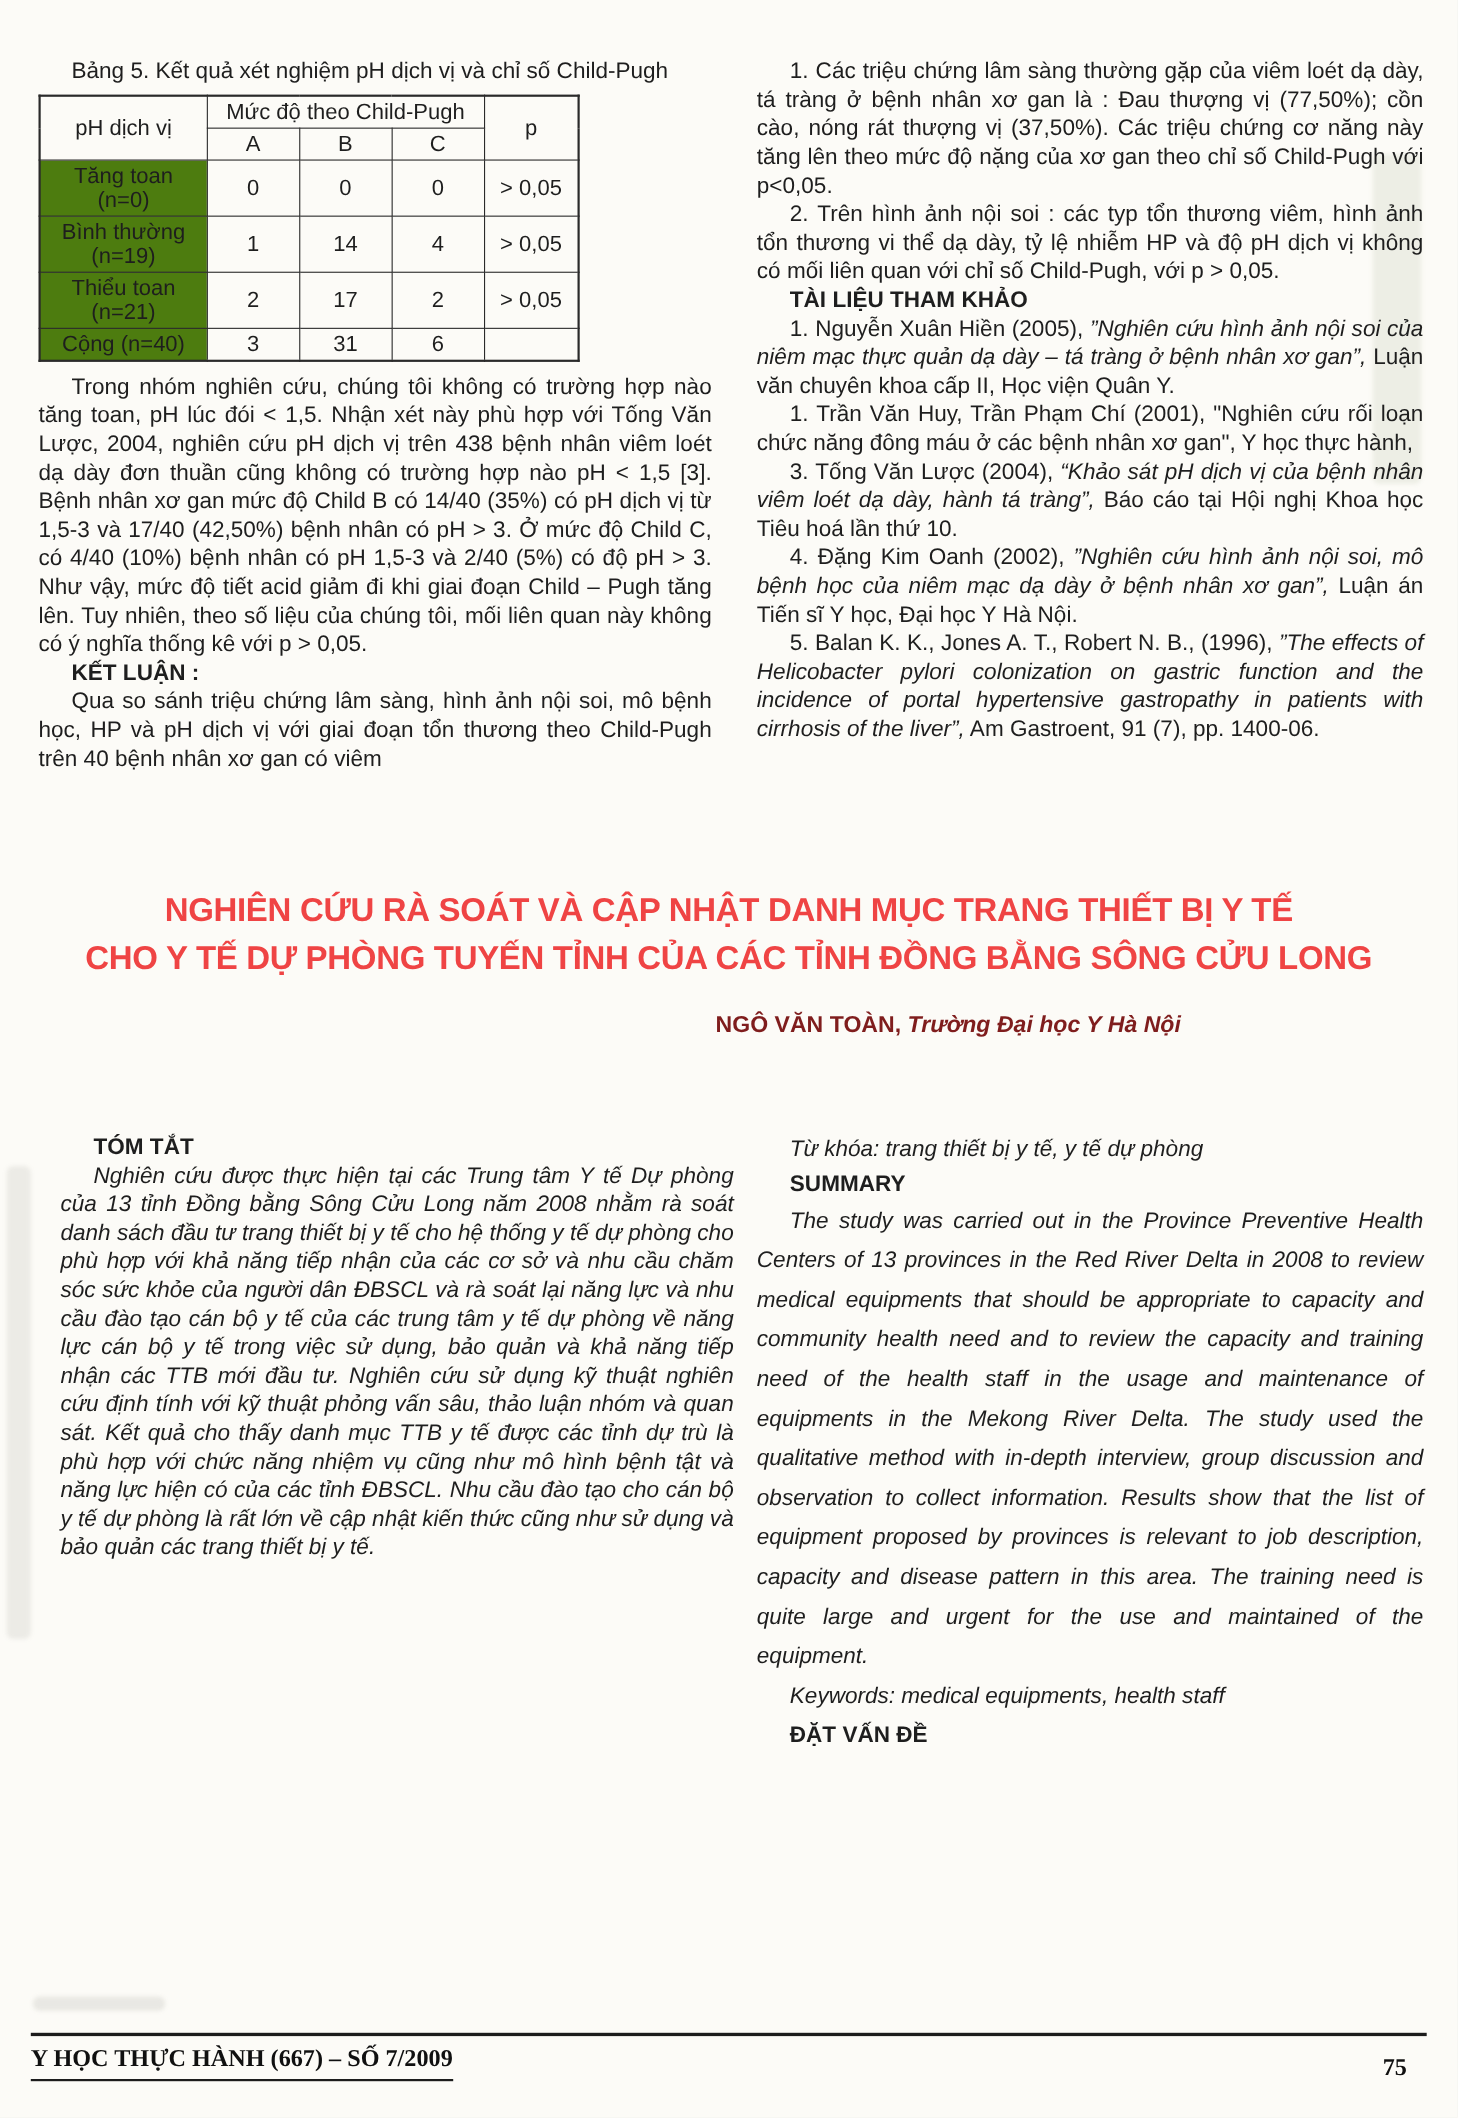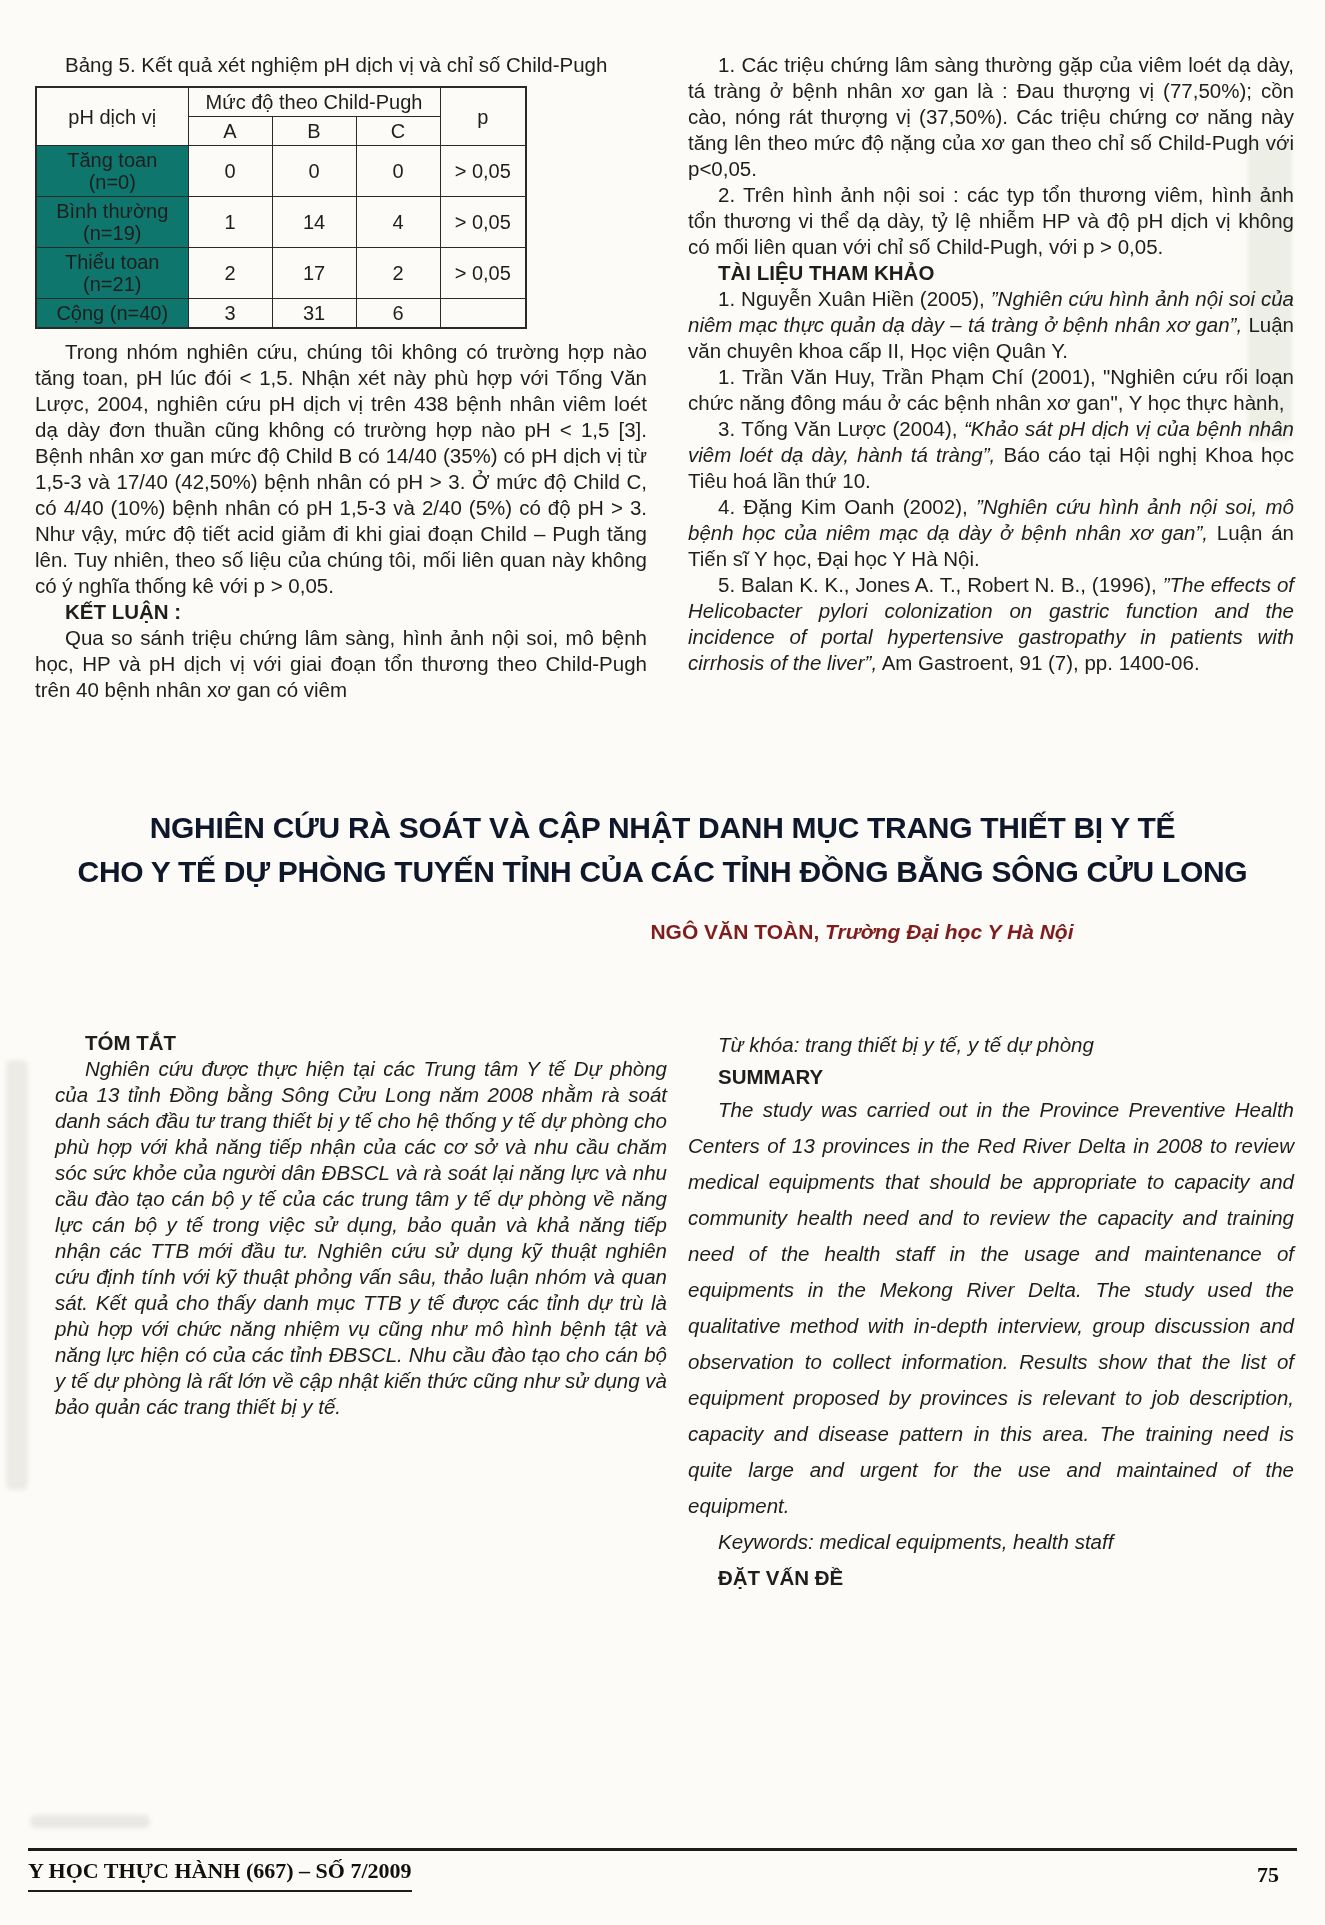--- a/index.html
+++ b/index.html
@@ -25,27 +25,27 @@
     border-collapse:collapse; width:492px; margin:8px 0 10px 0;
     font-size:20px; border:2px solid #2a2a2a; table-layout:fixed;
   }
   table.ph th, table.ph td {
     border:1.5px solid #2a2a2a; text-align:center; vertical-align:middle;
     padding:3px 4px; line-height:22px; text-indent:0;
   }
   table.ph th { font-weight:normal; }
   table.ph .lblw { width:152px; }
   table.ph .pw   { width:86px; }
-  table.ph td.lbl { white-space:pre-line; background:#0f766e; }
+  table.ph td.lbl { white-space:pre-line; background:#4d7c0f; }
   table.ph tr.dr td { height:50px; }
 
   .title2 {
     position:absolute; top:806px; left:20px; width:1285px;
     text-align:center; font-weight:bold; font-size:30px; line-height:44px;
-    color:#0f172a; letter-spacing:-0.3px;
+    color:#ef4444; letter-spacing:-0.3px;
   }
   .authors {
     position:absolute; top:916px; left:472px; width:780px;
     text-align:center; font-weight:bold; font-size:21px; line-height:31px;
     color:#7f1d1d;
   }
   .authors .aff { font-style:italic; }
 
   .c2l { top:1030px; left:35px;  width:612px;margin-left:20px; }
   .c2r { top:1030px; left:688px; width:606px; }
@@ -54,21 +54,21 @@
   .c2r .sumh  { line-height:30px; }
   .c2r .summary { line-height:36px; }
   .c2r .kwe   { line-height:36px; }
   .c2r .intro { line-height:36px; }
 
   .footer {
     position:absolute; left:28px; top:1848px; width:1269px;
     border-top:3px solid #1c1c1c;
   }
   .footer-row {
-    display:flex; justify-content:space-between; align-items:center;
+    display:flex; justify-content:space-between; align-items:flex-end;
     padding-top:7px;
     font-family:"Liberation Serif", serif; font-weight:bold; font-size:22px;
     color:#101010;
   }
   .footer-row .fj { border-bottom:2.5px solid #1c1c1c; padding-bottom:6px; }
   .footer-row .fp { padding-right:18px; }
 
   .smudge { position:absolute; border-radius:6px; filter:blur(2px); pointer-events:none; }
   .s1 { left:6px;    top:1060px; width:22px;  height:430px; background:rgba(100,100,92,0.10); }
   .s2 { left:1248px; top:140px;  width:44px;  height:300px; background:rgba(110,124,80,0.10); }

